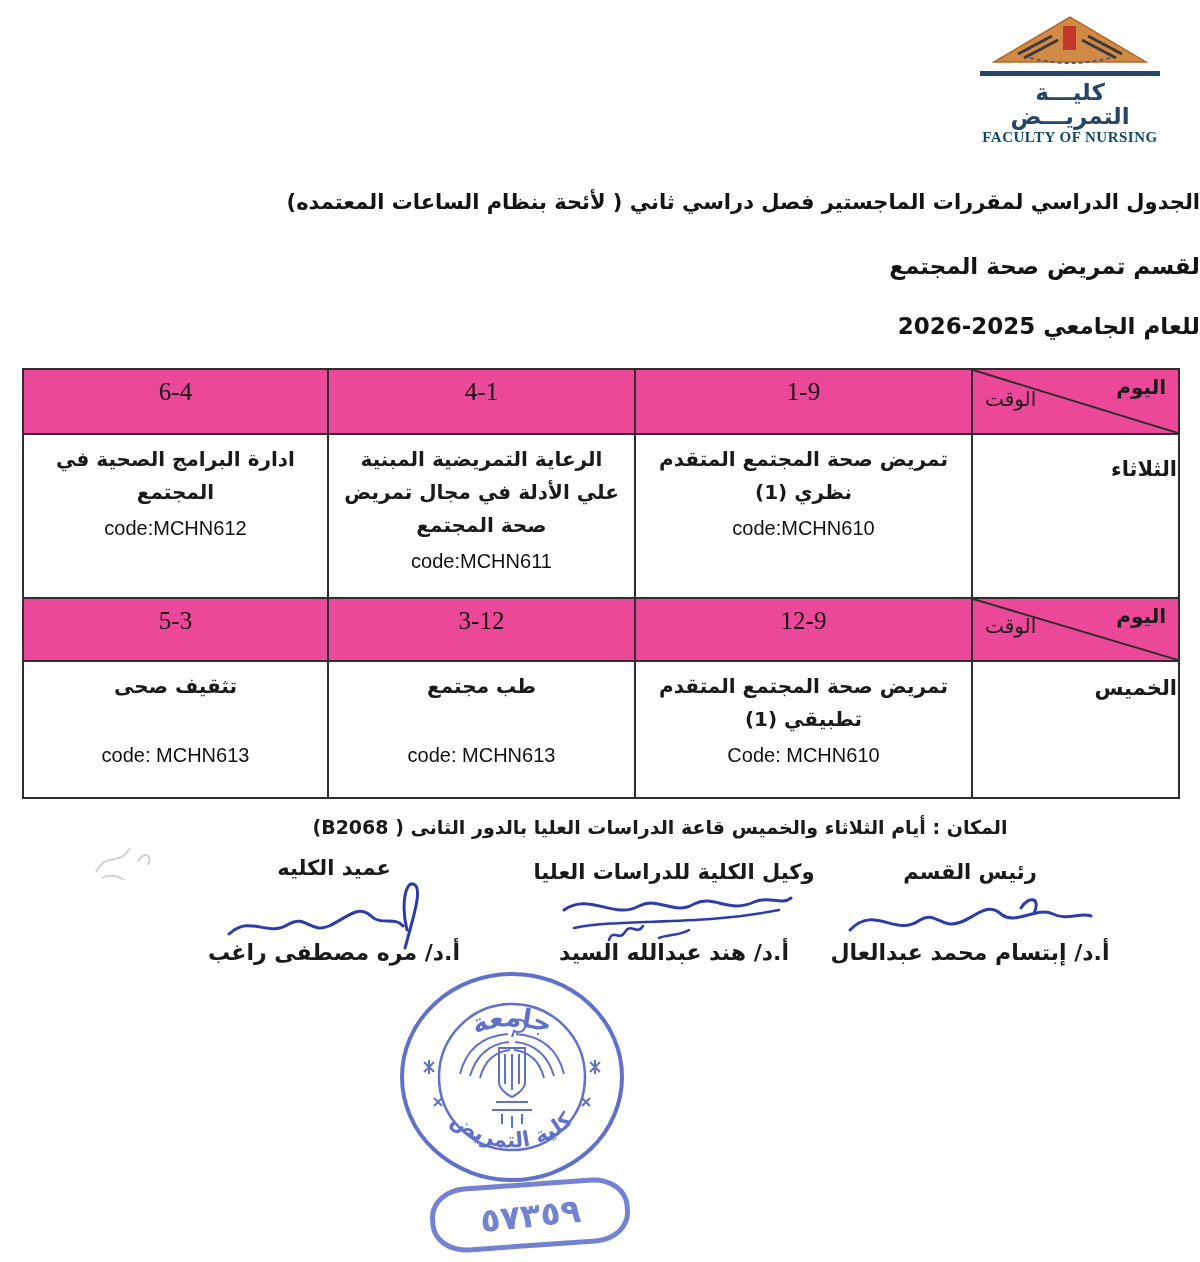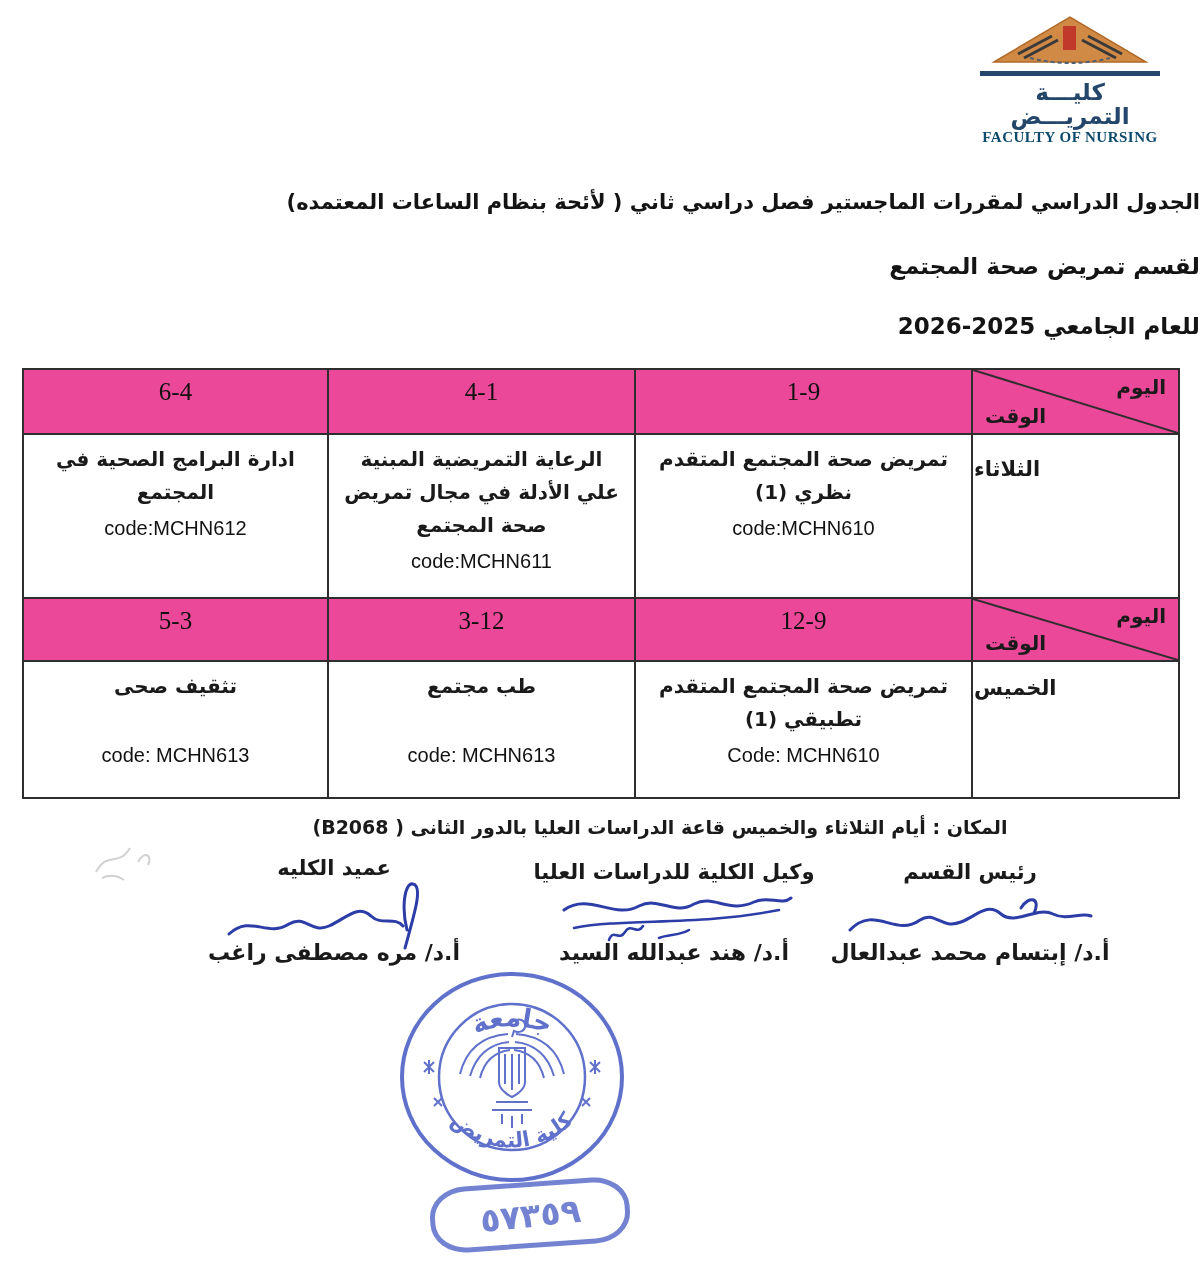--- a/index.html
+++ b/index.html
@@ -26,22 +26,22 @@
   
   table.sched{position:absolute;top:368px;left:22px;width:1156px;
     border-collapse:collapse;direction:rtl;table-layout:fixed;}
   table.sched td{border:2px solid #2e2e2e;vertical-align:top;}
   tr.hdr td{background:#ec4899;}
   td.time-cell{text-align:center;padding-top:8px;
     font-family:"Liberation Serif",serif;font-size:25px;color:#111;}
   td.corner{position:relative;padding:8px;}
   .corner-svg{position:absolute;left:0;top:0;width:100%;height:100%;}
   .corner-day{position:absolute;top:5px;right:12px;font-size:20px;font-weight:bold;}
-  .corner-time{position:absolute;bottom:5px;left:12px;font-size:20px;font-weight:bold;text-align:right;}
-  td.day-cell{text-align:left;padding-top:22px;font-size:21px;font-weight:bold;}
+  .corner-time{position:absolute;bottom:22px;left:12px;font-size:20px;font-weight:normal;text-align:right;}
+  td.day-cell{text-align:right;padding-top:22px;font-size:21px;font-weight:bold;}
   td.course-cell{text-align:center;padding:8px 8px 4px;}
   .course-title,.course-sub{font-size:20px;font-weight:bold;line-height:33px;direction:rtl;}
   .course-code{font-family:"Liberation Sans",sans-serif;font-size:20px;
     margin-top:8px;direction:ltr;color:#111;}
   tr.row-thu .course-sub{min-height:33px;}
 
   
   .location{top:816px;left:120px;width:1080px;text-align:center;direction:rtl;
     font-weight:bold;font-size:19px;}
 

